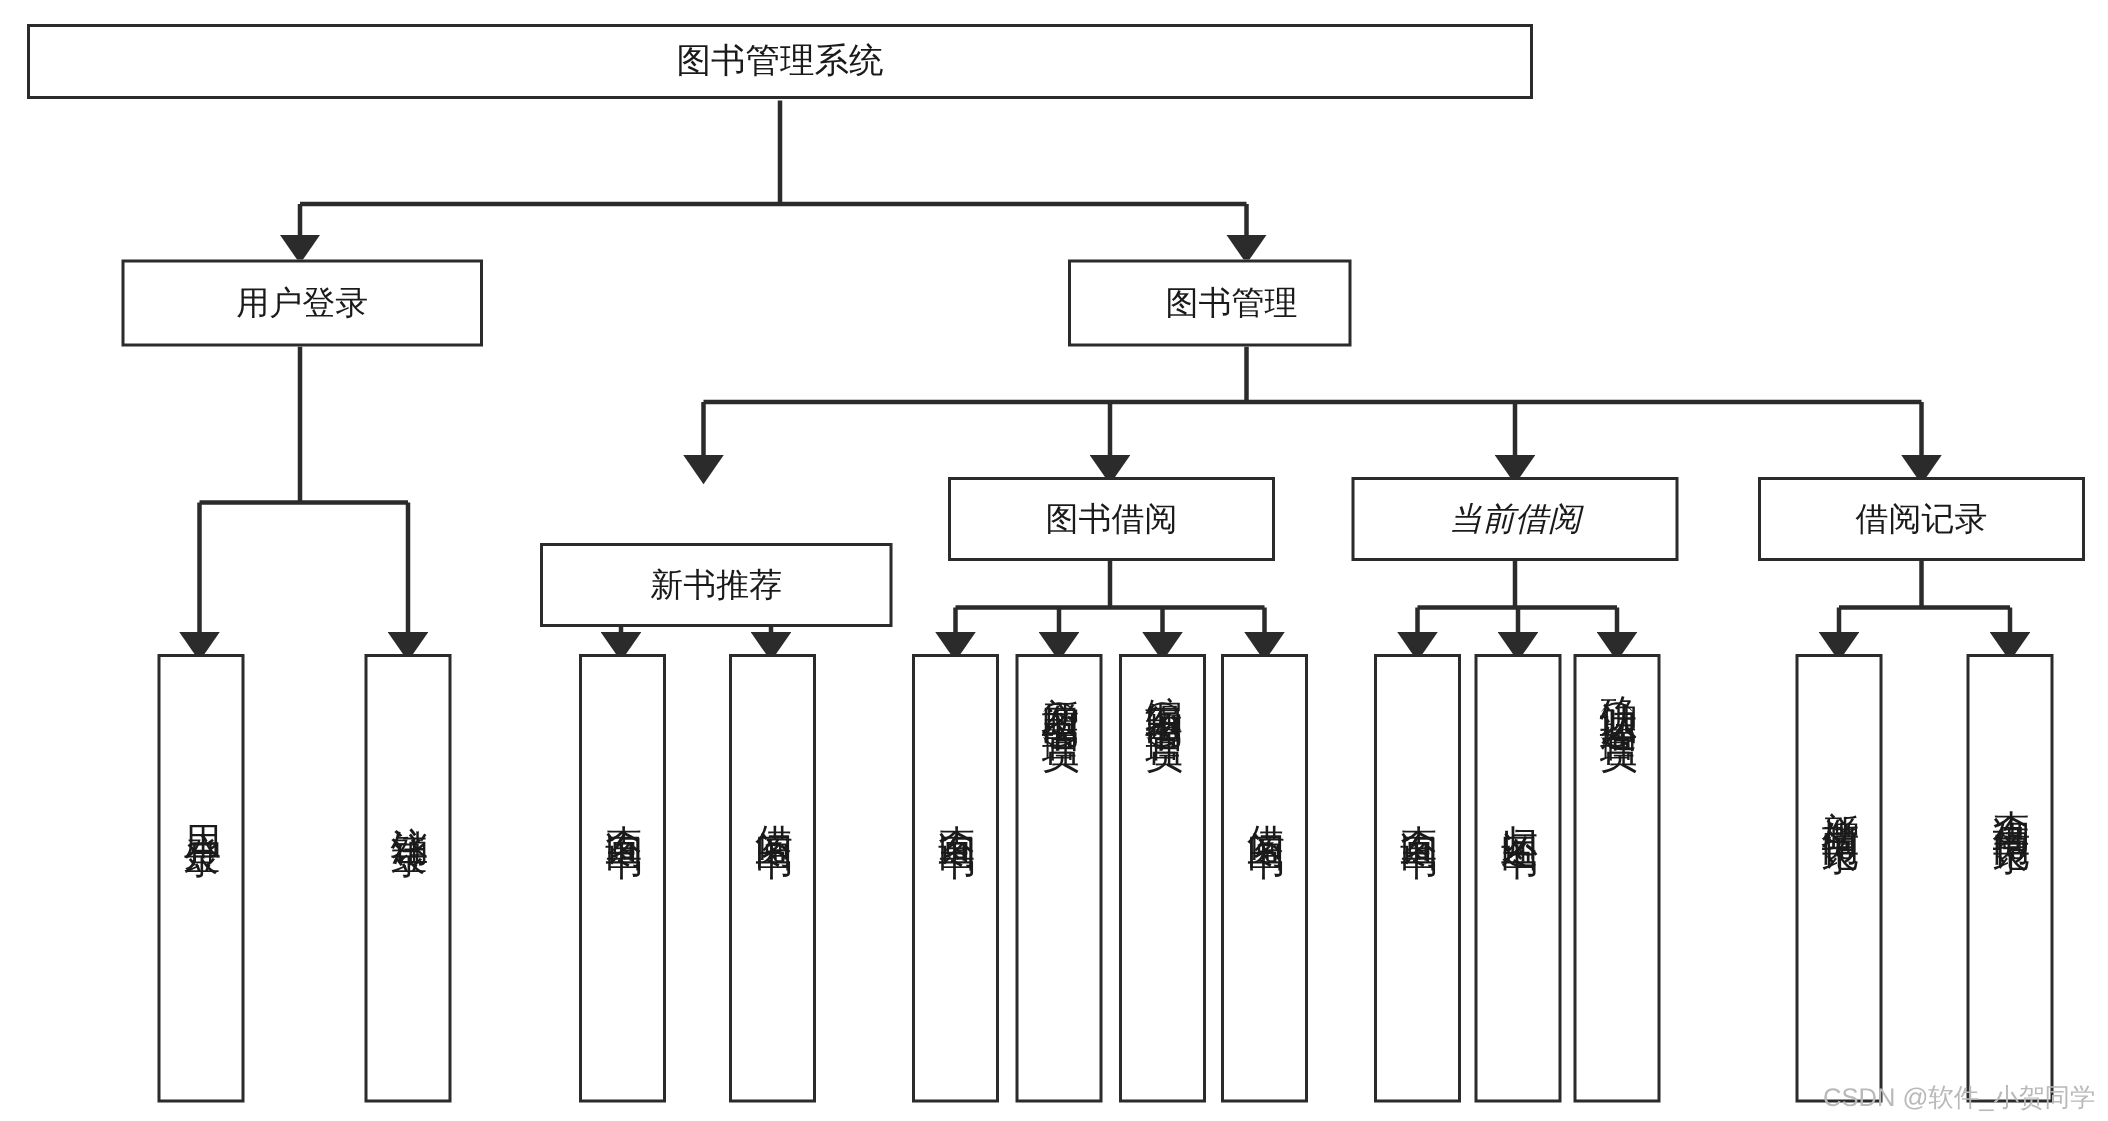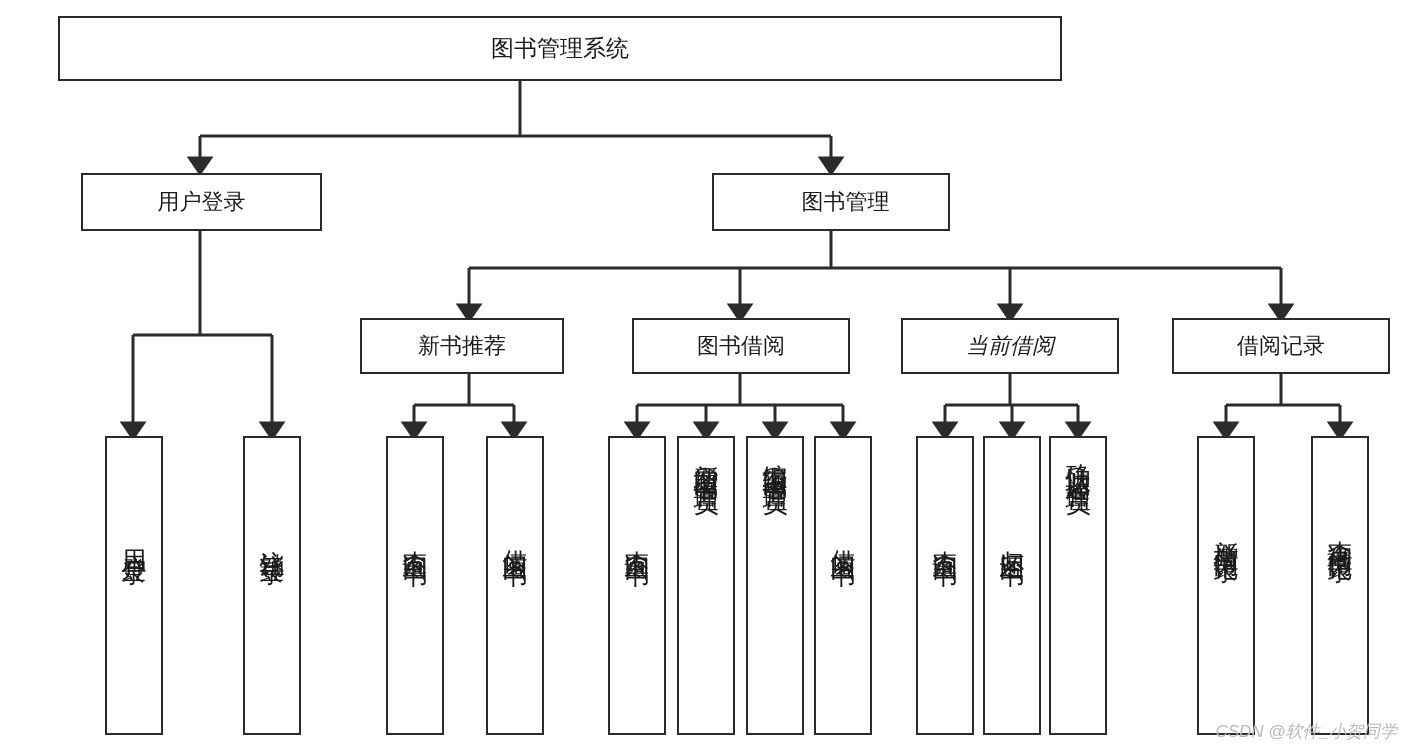--- a/index.html
+++ b/index.html
@@ -35,30 +35,30 @@
     justify-content: center;
     color: #1a1a1a;
   }
   .node .label {
     display: block;
     text-align: center;
     line-height: 1.02;
     white-space: nowrap;
   }
   
-  #node-root { left: 18px; top: 16px; width: 1004px; height: 65px; margin-left: 40px; }
+  #node-root { left: 18px; top: 16px; width: 1004px; height: 50px; }
   #node-root .label { font-size: 23px; }
   
   .lvl1 { height: 58px; }
   #node-user-login { left: 81px; top: 173px; width: 241px; }
-  #node-book-manage { left: 712px; top: 173px; width: 238px; padding-left: 29px; }
+  #node-book-manage { left: 712px; top: 173px; width: 189px; padding-left: 29px; }
   .lvl1 .label { font-size: 22px; }
   
   .lvl2 { top: 318px; height: 56px; }
-  #node-new-book-rec  { left: 360px; width: 204px; }
+  #node-new-book-rec  { left: 360px; width: 235px; margin-top: 44px; }
   #node-book-borrow   { left: 632px; width: 218px; justify-content: center; }
   #node-current-borrow{ left: 901px; width: 218px; font-style: italic; }
   #node-borrow-record { left: 1172px; width: 218px; }
   .lvl2 .label { font-size: 22px; }
   
   .leaf {
     top: 436px;
     height: 299px;
     align-items: flex-start;
     justify-content: center;
@@ -74,21 +74,20 @@
   }
   .leaf.mid .label { margin-top: 76px; }
   .leaf.short .label { margin-top: 86px; }
   .watermark {
     position: absolute;
     right: 8px;
     bottom: 4px;
     font-size: 17px;
     color: #b9b9b9;
     white-space: nowrap;
-    font-style: italic;
   }
 </style>
 </head>
 <body>
 
 <div id="canvas">
 
   <svg id="edges" viewBox="0 0 1405 747">
     <defs>
       <marker id="arrow" markerWidth="9" markerHeight="9" refX="2.2" refY="4.5" orient="auto" markerUnits="strokeWidth">

